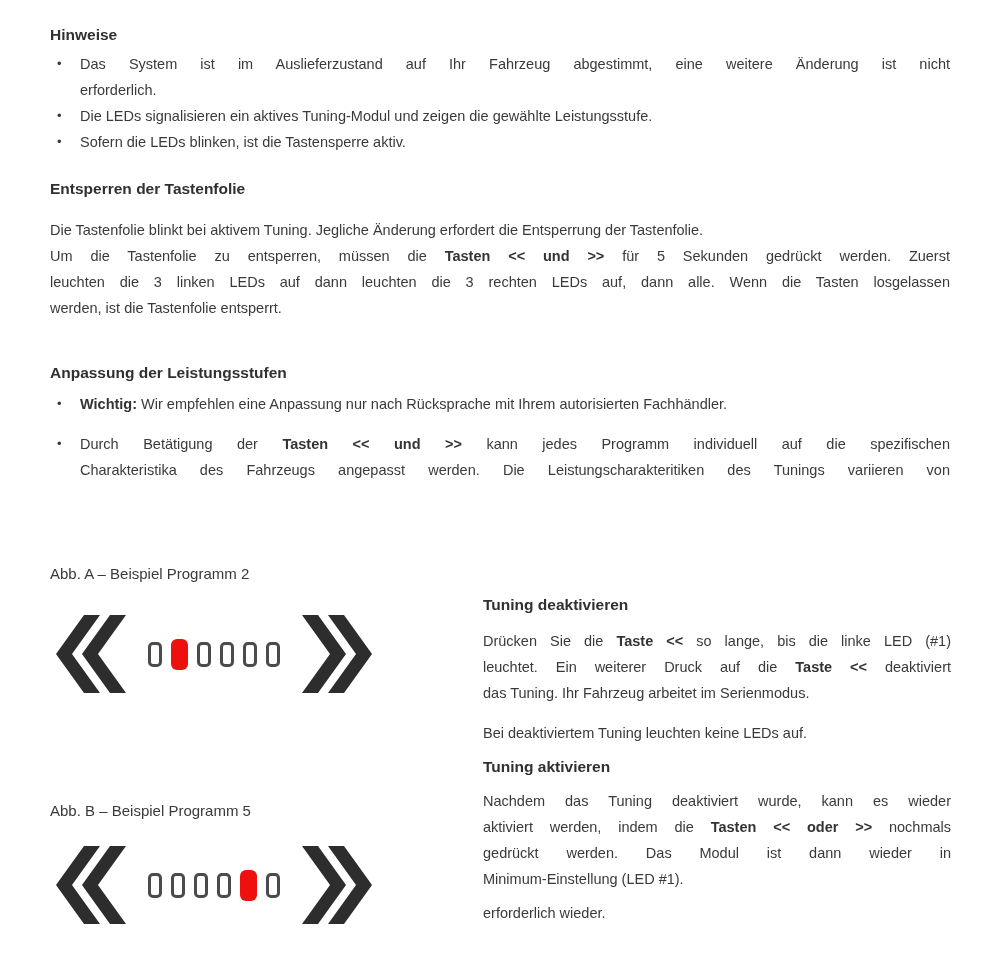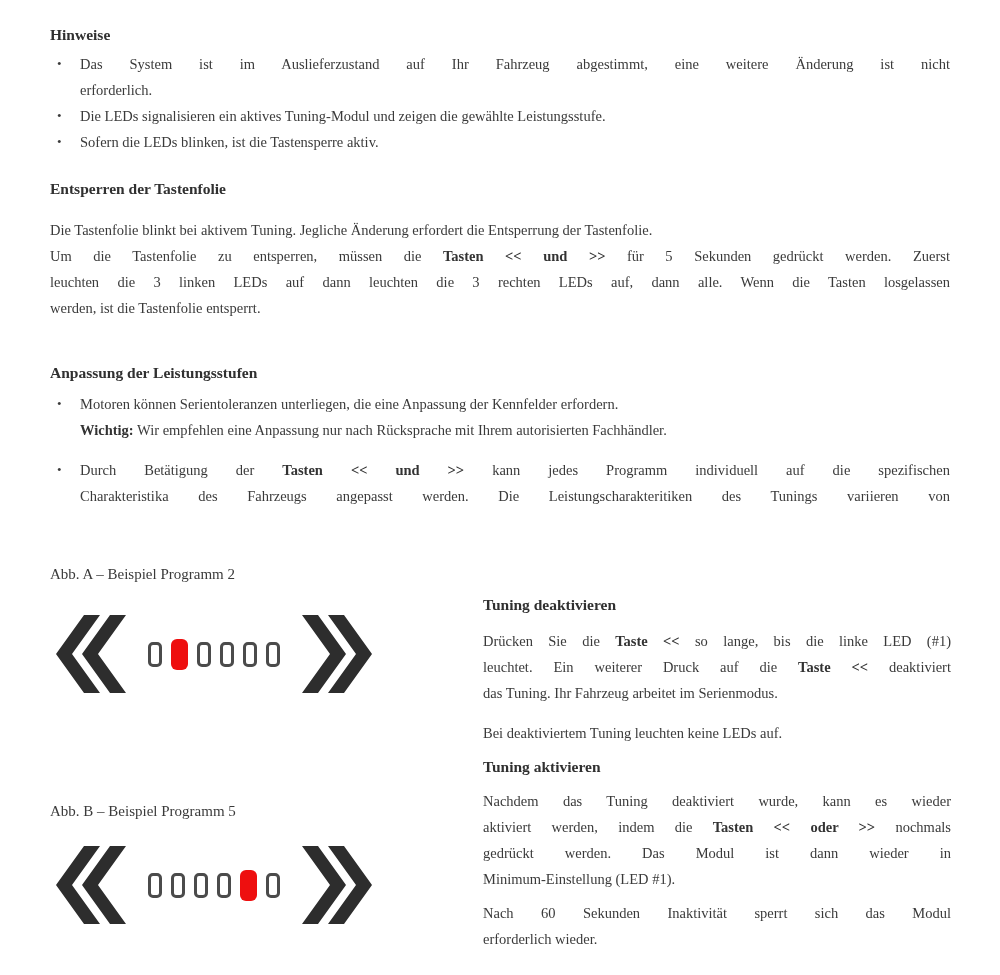--- a/index.html
+++ b/index.html
@@ -4,21 +4,21 @@
 <style>
   :root{
     --text:#3a3a3a; --heading:#303030; --led-red:#ee0f0f;
     --led-outline:#4b4b4b; --chevron:#2d2d2d; --bg:#ffffff;
   }
   html,body{margin:0;padding:0;}
   body{background:#fff;}
   .page{
     position:relative; width:1000px; height:975px; overflow:hidden;
     background:var(--bg); color:var(--text);
-    font-family:Liberation Serif, serif; font-size:14.5px;
+    font-family:Liberation Sans, sans-serif; font-size:14.5px;
   }
   .content{position:absolute; left:50px; top:25px; width:900px;}
   h2{
     font-size:15.5px; font-weight:bold; color:var(--heading);
     margin:0; line-height:20px;
   }
   .h-entsperren{margin-top:24px;}
   .h-anpassung{margin-top:42px;}
   .para{margin:0;}
   .para-entsperren{margin-top:18px;}
@@ -101,21 +101,20 @@
         <div class="tline j"><span>Um die Tastenfolie zu entsperren, müssen die </span><b>Tasten &lt;&lt; und &gt;&gt;</b><span> für 5 Sekunden gedrückt werden. Zuerst</span></div>
         <div class="tline j"><span>leuchten die 3 linken LEDs auf dann leuchten die 3 rechten LEDs auf, dann alle. Wenn die Tasten losgelassen</span></div>
         <div class="tline"><span>werden, ist die Tastenfolie entsperrt.</span></div>
       </div>
 
     <h2 class="h-anpassung">Anpassung der Leistungsstufen</h2>
     <div class="bullets bullets-anpassung">
       <div class="bullet">
         <span class="dot">•</span>
         <div>
-            <div class="tline"><span>Motoren können Serientoleranzen unterliegen, die eine Anpassung der Kennfelder erfordern.</span></div>
             <div class="tline"><b>Wichtig:</b><span> Wir empfehlen eine Anpassung nur nach Rücksprache mit Ihrem autorisierten Fachhändler.</span></div>
           </div>
       </div>
       <div class="bullet gap">
         <span class="dot">•</span>
         <div>
             <div class="tline j"><span>Durch Betätigung der </span><b>Tasten &lt;&lt; und &gt;&gt;</b><span> kann jedes Programm individuell auf die spezifischen</span></div>
             <div class="tline j"><span>Charakteristika des Fahrzeugs angepasst werden. Die Leistungscharakteritiken des Tunings variieren von</span></div>
           </div>
       </div>
@@ -175,19 +174,18 @@
           <div class="tline"><span>Bei deaktiviertem Tuning leuchten keine LEDs auf.</span></div>
         </div>
       <h2 class="rc-h2">Tuning aktivieren</h2>
       <div class="para rc-p3">
           <div class="tline j"><span>Nachdem das Tuning deaktiviert wurde, kann es wieder</span></div>
           <div class="tline j"><span>aktiviert werden, indem die </span><b>Tasten &lt;&lt; oder &gt;&gt;</b><span> nochmals</span></div>
           <div class="tline j"><span>gedrückt werden. Das Modul ist dann wieder in</span></div>
           <div class="tline"><span>Minimum-Einstellung (LED #1).</span></div>
         </div>
       <div class="para rc-p4">
-          <div class="tline j"><span>Nach 60 Sekunden Inaktivität sperrt sich das Modul</span></div>
           <div class="tline"><span>erforderlich wieder.</span></div>
         </div>
     </div>
 
   </div>
 </div>
 
 </body></html>

